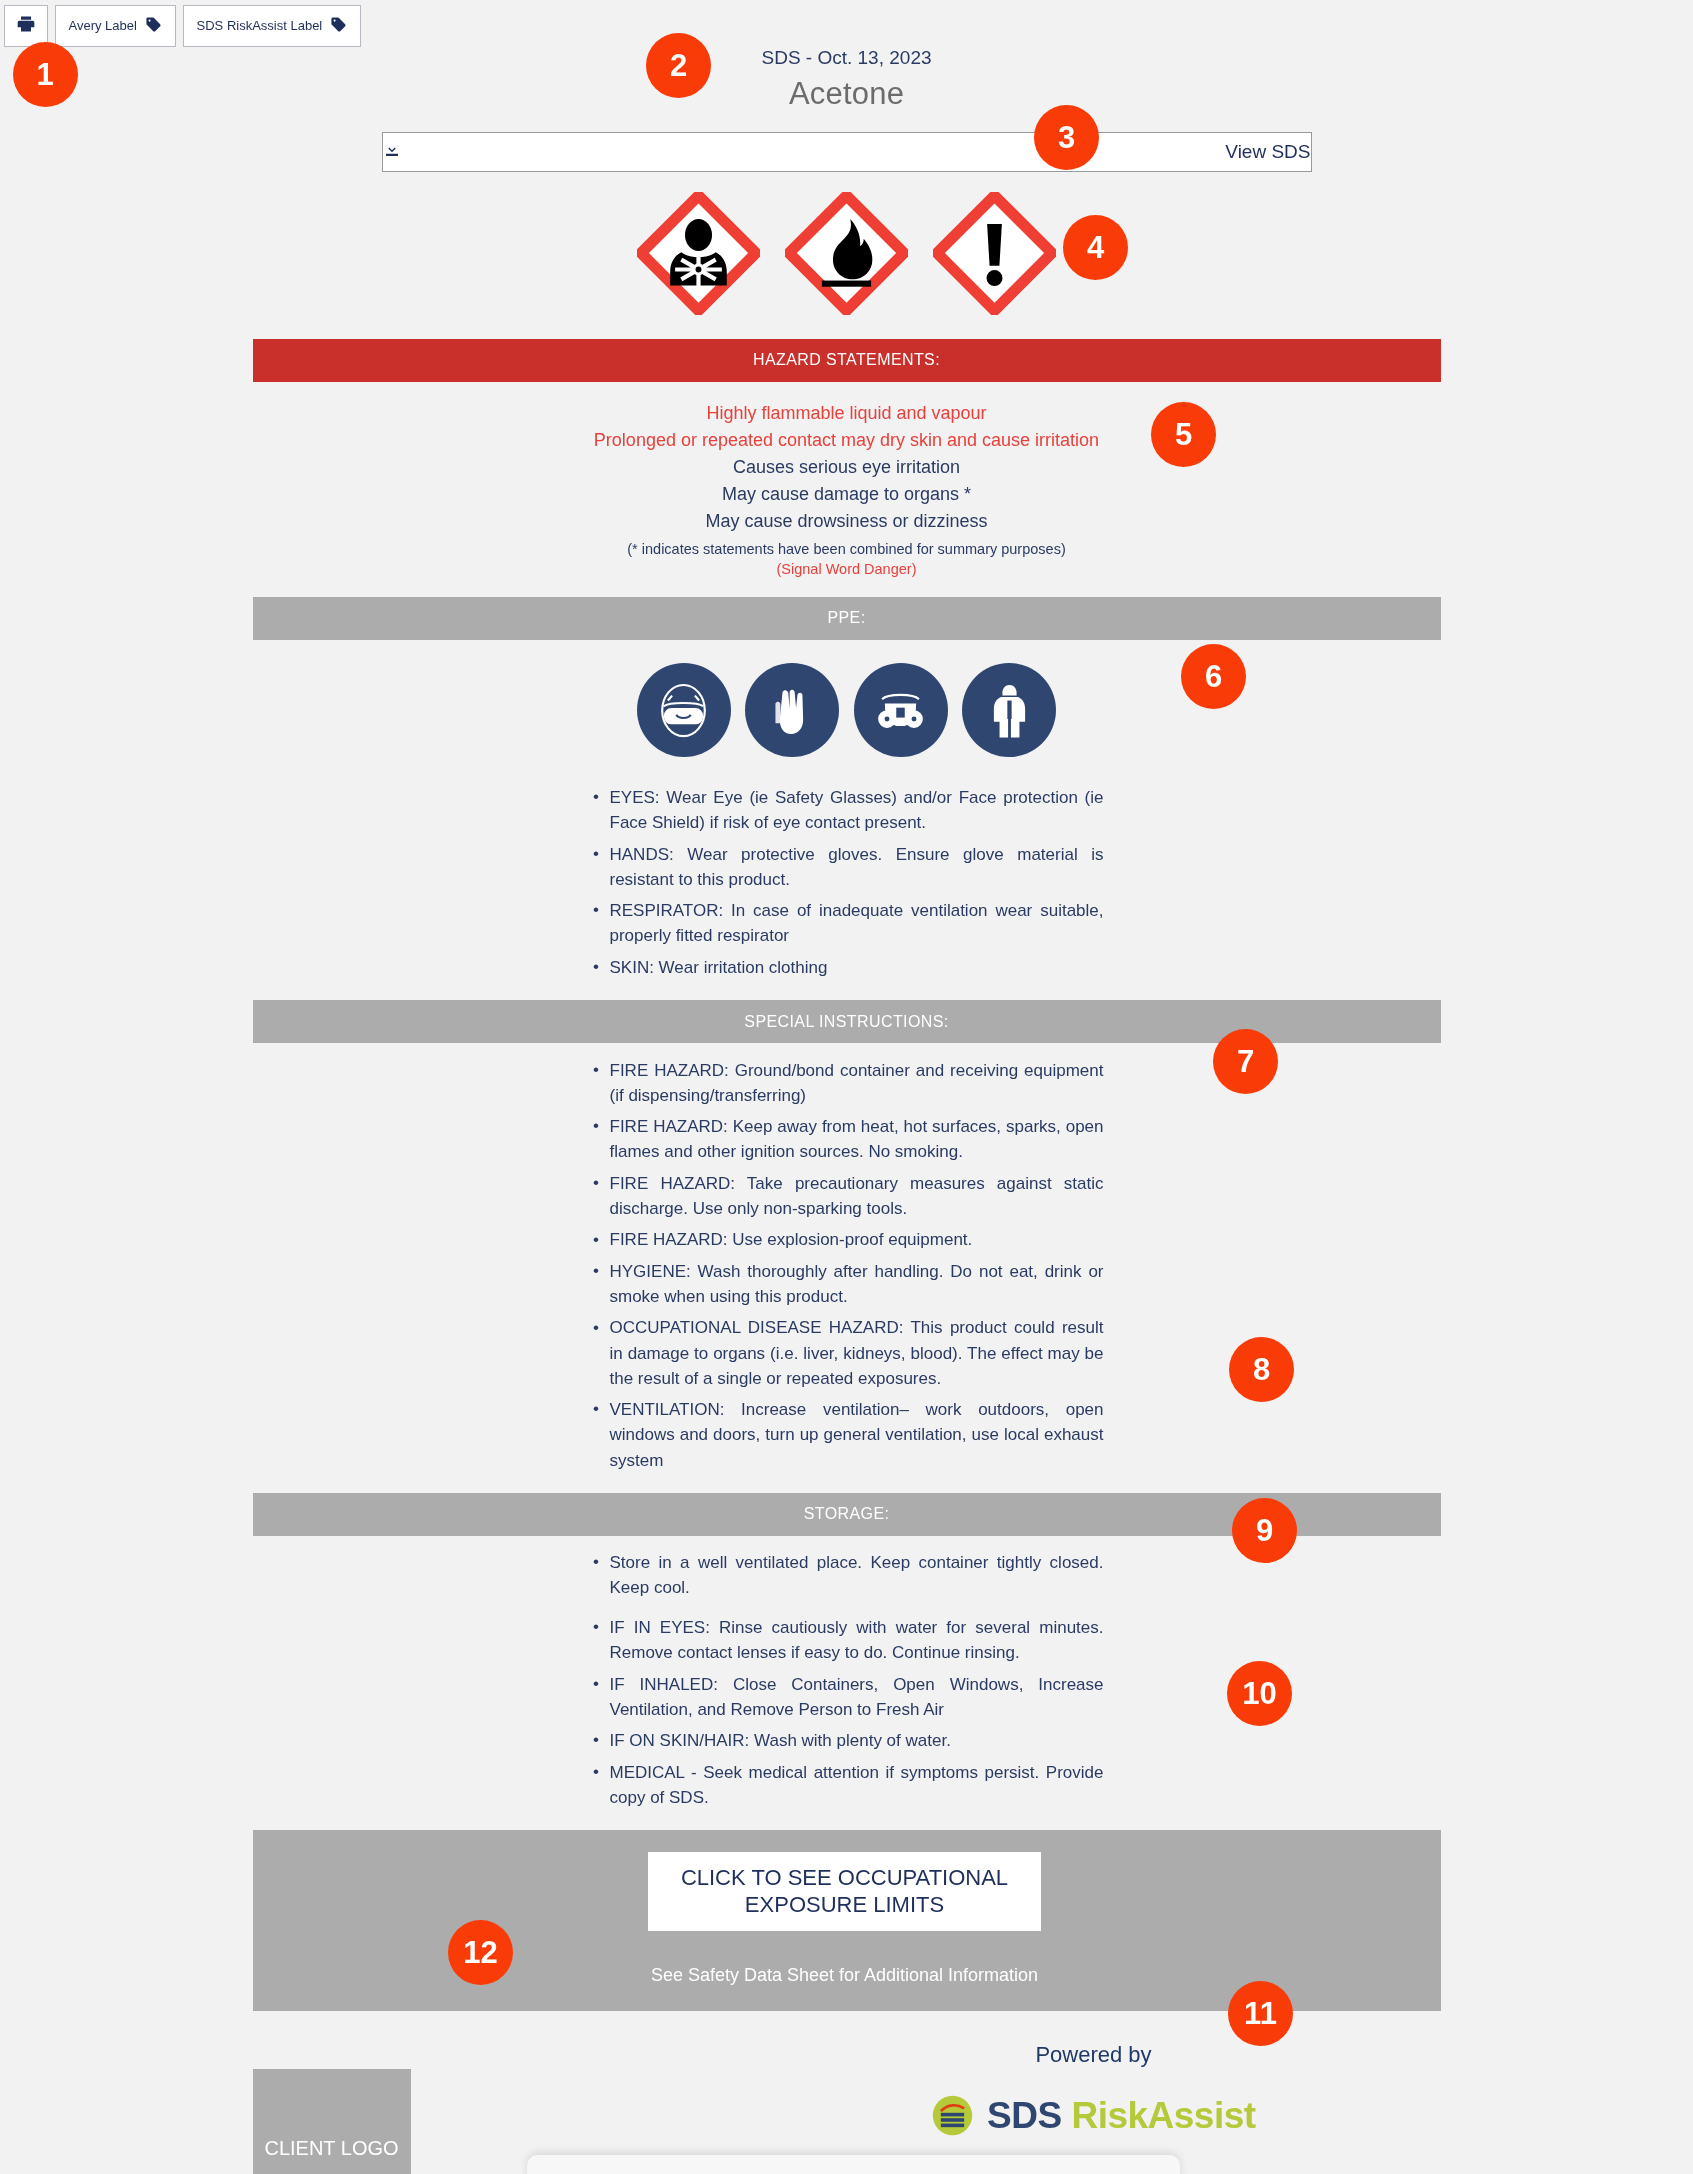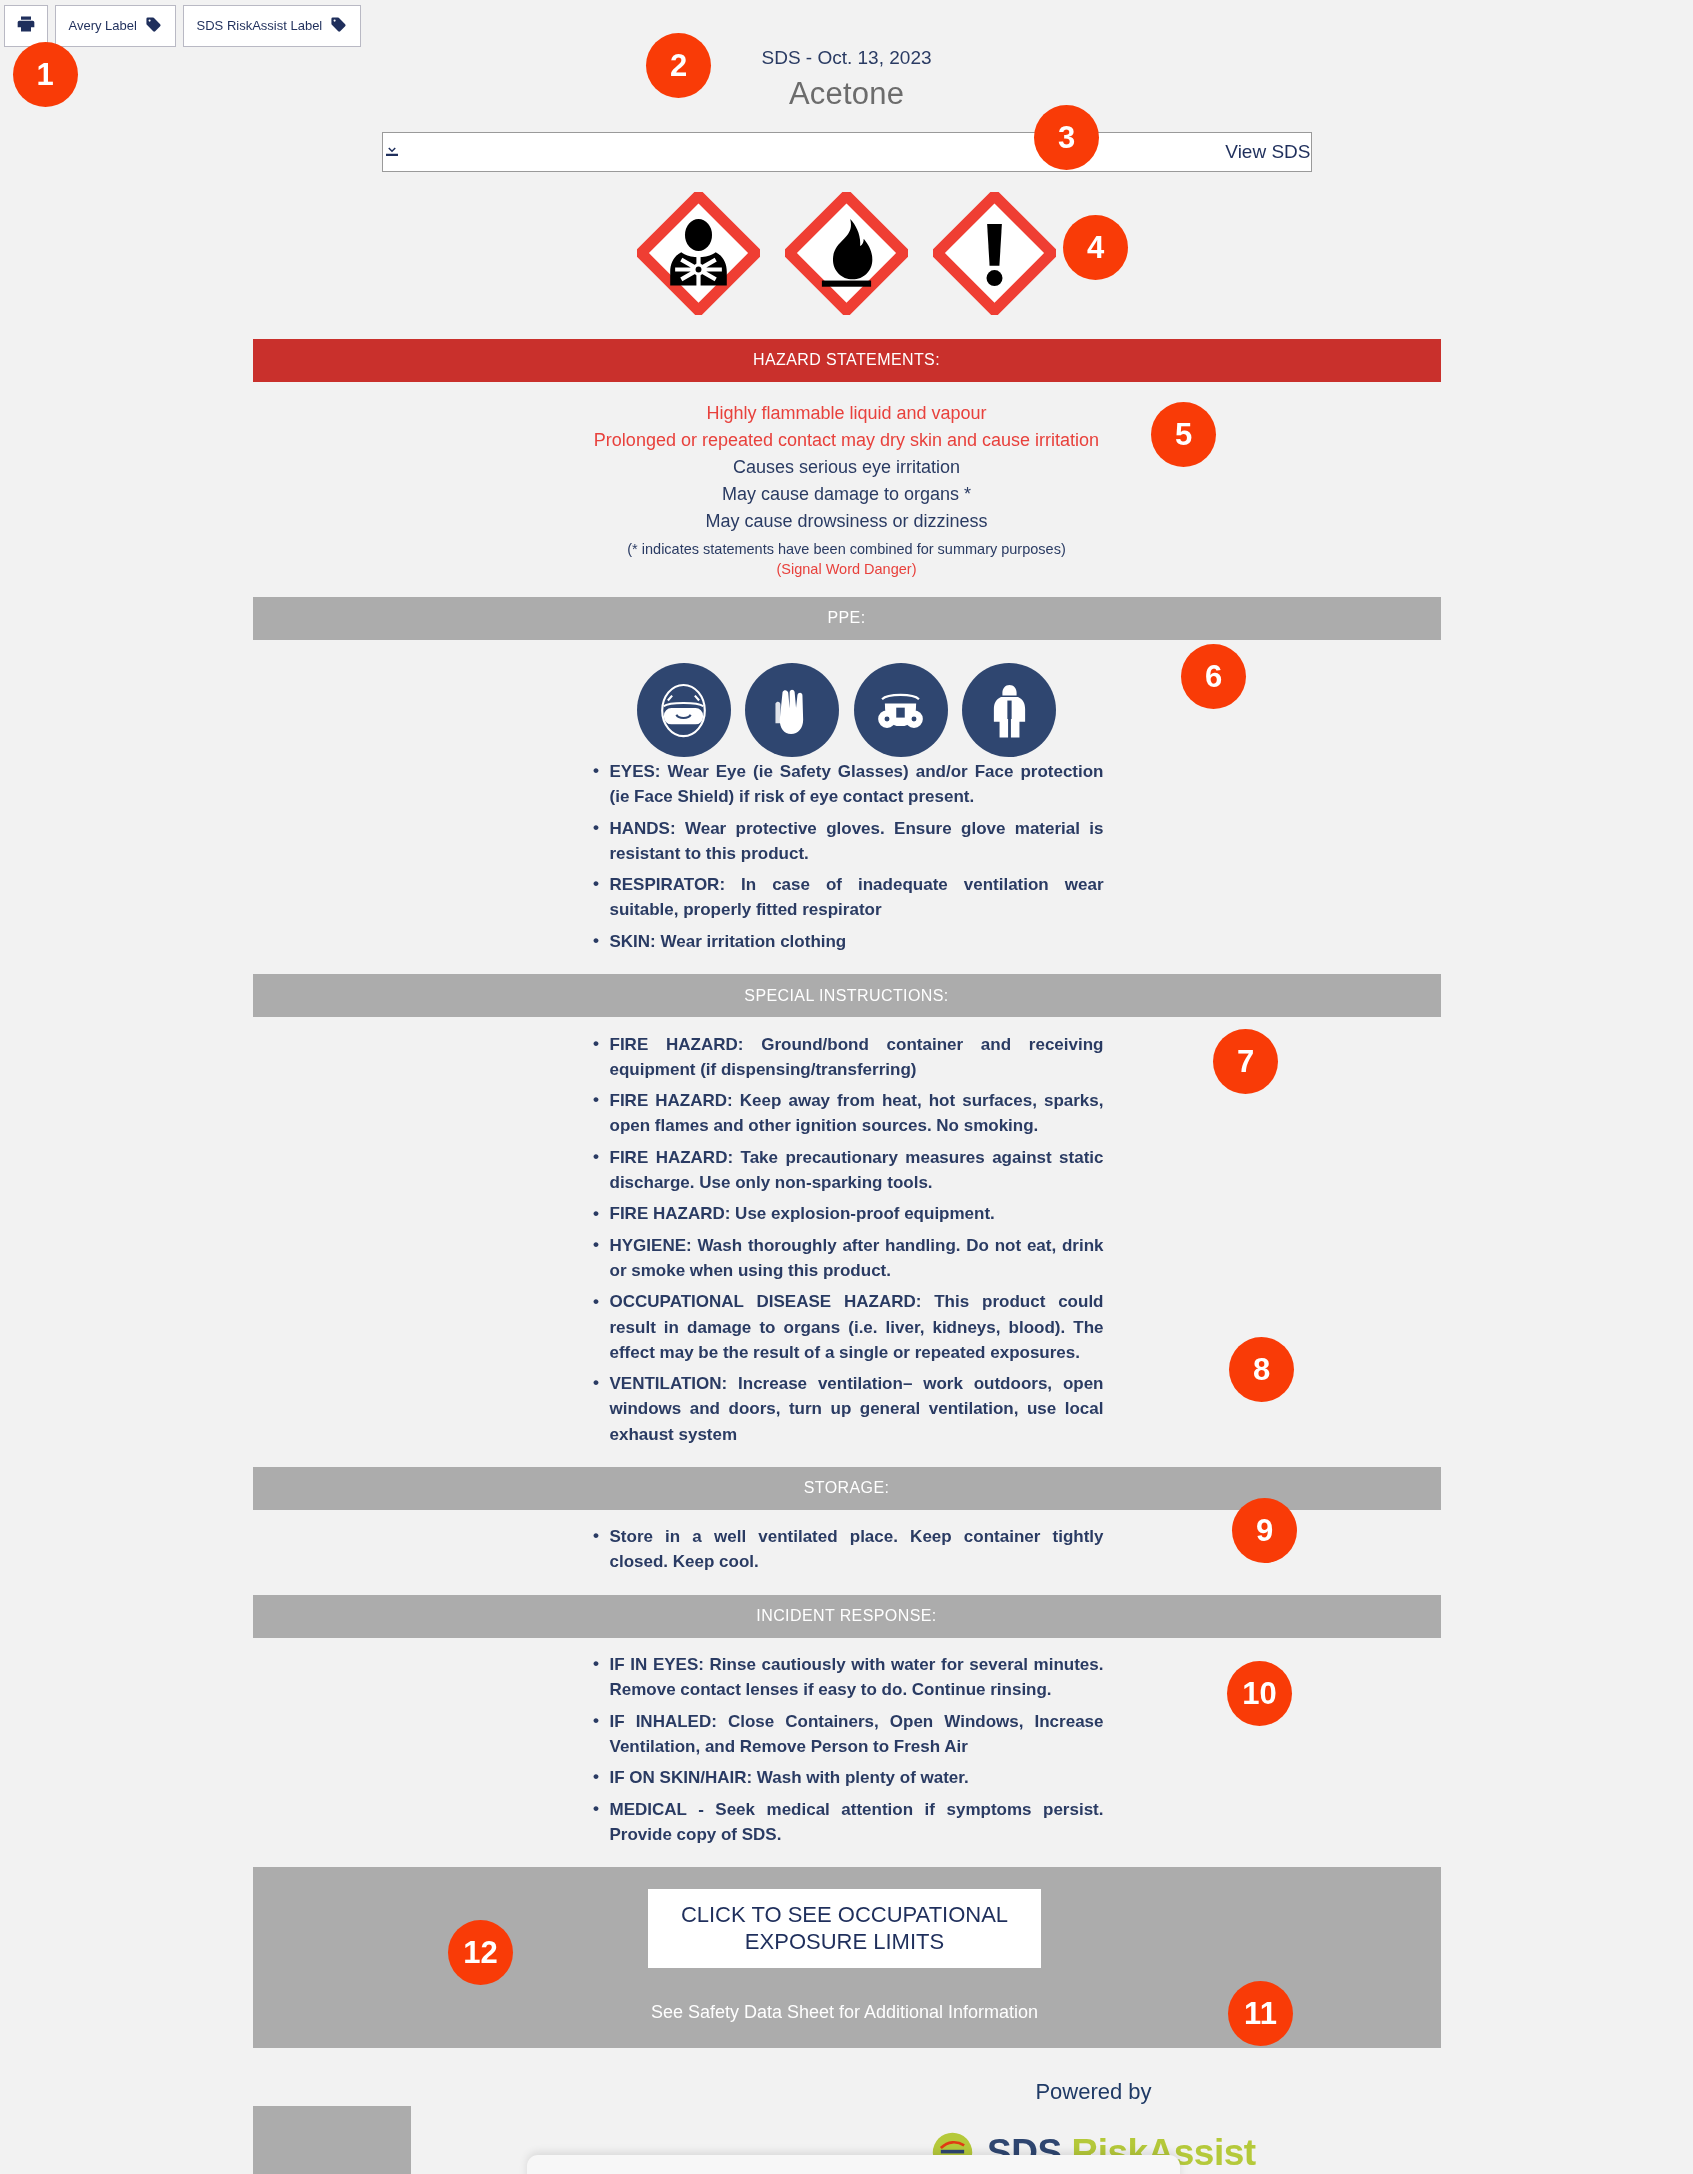--- a/index.html
+++ b/index.html
@@ -57,21 +57,21 @@
   .hz-note { font-size:14.5px; color:#2a3b63; margin-top:8.1px; }
   .hz-signal { font-size:14.5px; color:#e8413c; margin-top:3.6px; }
 
   
   .ppe-row { display:flex; justify-content:center; gap:14.5px; margin-top:23.5px; }
   .ppe { width:94px; height:94px; border-radius:50%; background:#2f4670;
          display:flex; align-items:center; justify-content:center; }
   .ppe svg { width:71px; height:71px; display:block; }
 
   
-  .blist { width:514px; margin:2px auto 0 auto; padding:0; list-style:none;font-weight:bold; }
+  .blist { width:514px; margin:28px auto 0 auto; padding:0; list-style:none; }
   .blist li {
     position:relative; color:#2a3b63; font-size:17px; line-height:1.48;
     text-align:justify; padding-left:20px; margin-bottom:6.3px;
   }
   .blist li::before {
     content:"\2022"; position:absolute; left:3.6px; top:-0.9px; font-size:17px; color:#2a3b63;
   }
   .blist.tight { margin-top:14.5px; }
 
   
@@ -255,21 +255,20 @@
     <li>HYGIENE: Wash thoroughly after handling. Do not eat, drink or smoke when using this product.</li>
     <li>OCCUPATIONAL DISEASE HAZARD: This product could result in damage to organs (i.e. liver, kidneys, blood). The effect may be the result of a single or repeated exposures.</li>
     <li>VENTILATION: Increase ventilation– work outdoors, open windows and doors, turn up general ventilation, use local exhaust system</li>
   </ul>
 
   <div class="banner gray">STORAGE:</div>
   <ul class="blist tight">
     <li>Store in a well ventilated place. Keep container tightly closed. Keep cool.</li>
   </ul>
 
-  <div class="banner gray">INCIDENT RESPONSE:</div>
   <ul class="blist tight">
     <li>IF IN EYES: Rinse cautiously with water for several minutes. Remove contact lenses if easy to do. Continue rinsing.</li>
     <li>IF INHALED: Close Containers, Open Windows, Increase Ventilation, and Remove Person to Fresh Air</li>
     <li>IF ON SKIN/HAIR: Wash with plenty of water.</li>
     <li>MEDICAL - Seek medical attention if symptoms persist. Provide copy of SDS.</li>
   </ul>
 
   <div class="oel-block">
     <div class="oel-btn">
       <div>CLICK TO SEE OCCUPATIONAL</div>

